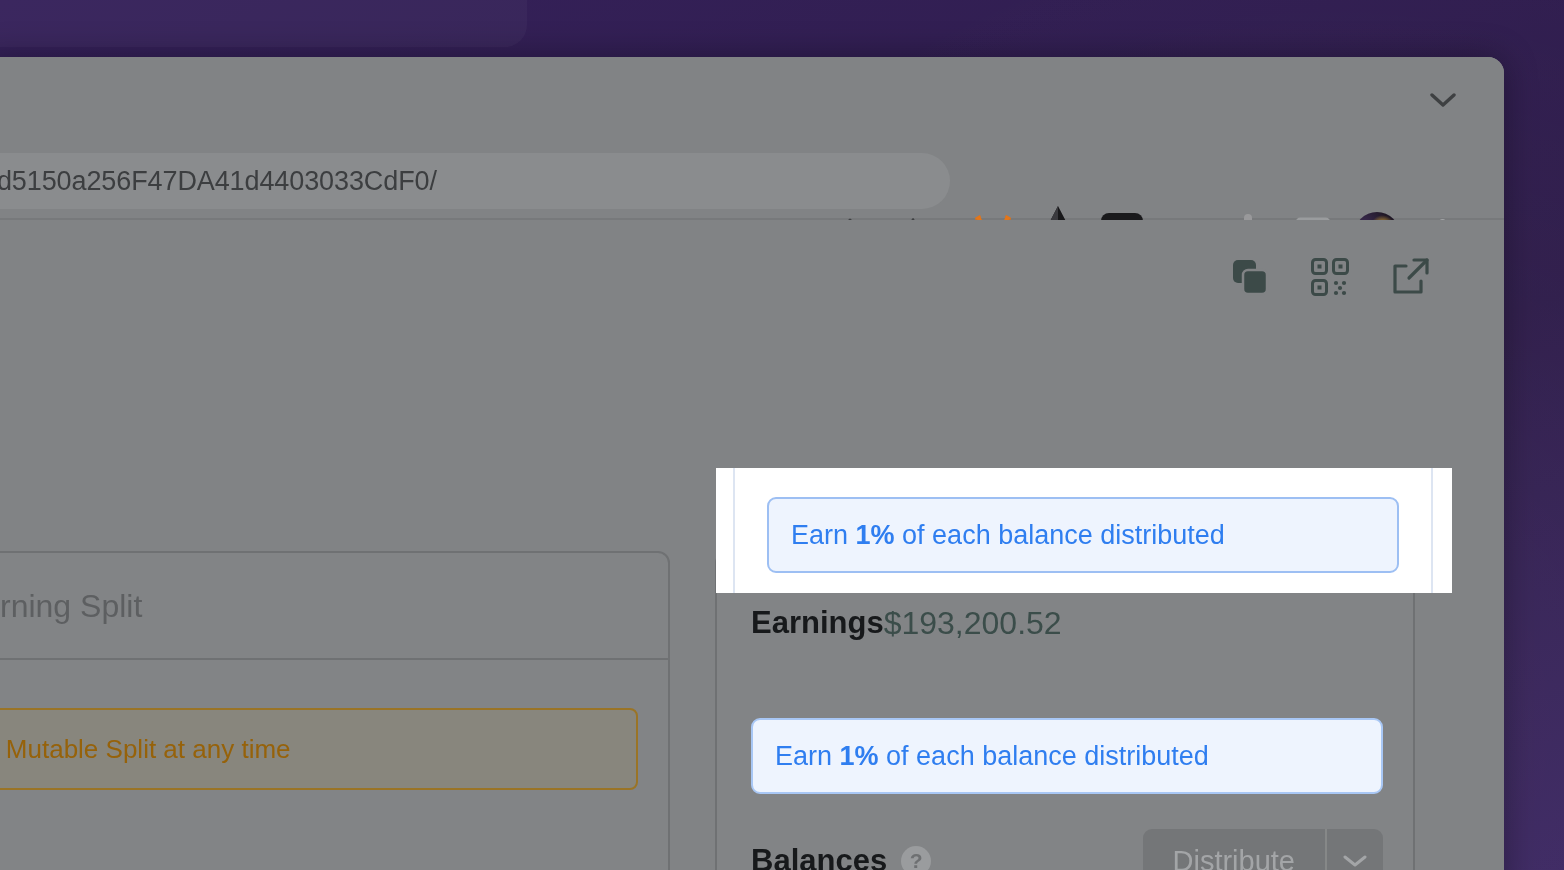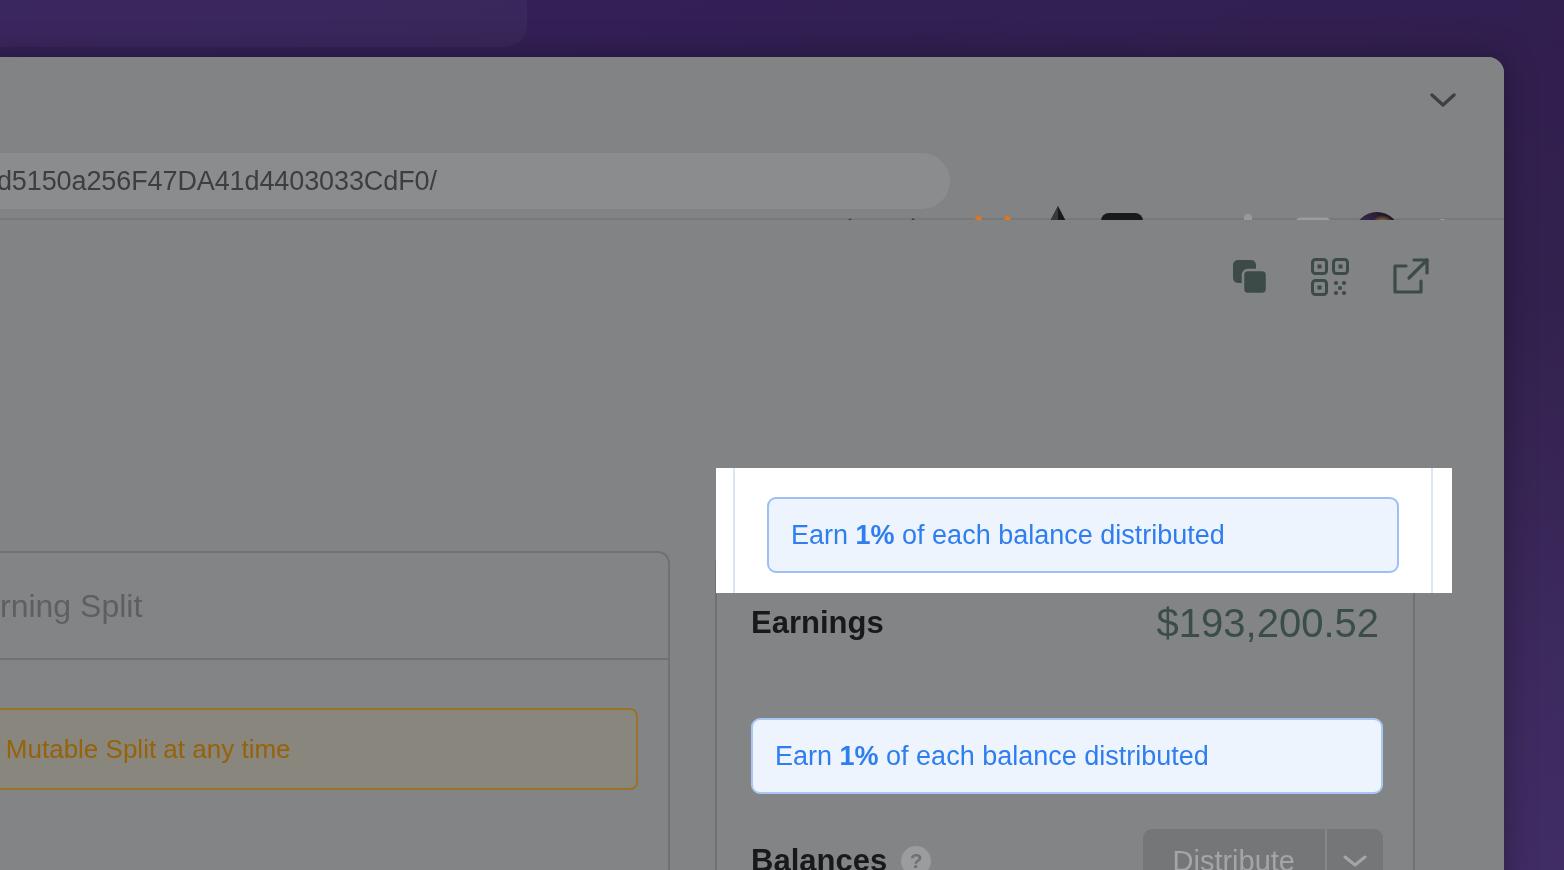--- a/index.html
+++ b/index.html
@@ -213,30 +213,30 @@
   }
 
   
   #earnings-row {
     position: absolute;
     left: 0; right: 0;
     top: 0;
     height: 140px;
     display: flex;
     align-items: center;
-    justify-content: space-between;
+    justify-content: flex-start;
     padding: 0 34px 0 34px;
   }
   #earnings-label {
     font-size: 31px;
     font-weight: 700;
     color: #17191b;
   }
   #earnings-amount {
-    font-size: 40px;
+    font-size: 32px;
     color: #3b4d4a;
   }
 
   #earn-callout {
     position: absolute;
     left: 34px;
     top: 165px;
     width: 632px;
     height: 76px;
     border: 2px solid #a8c7f5;

